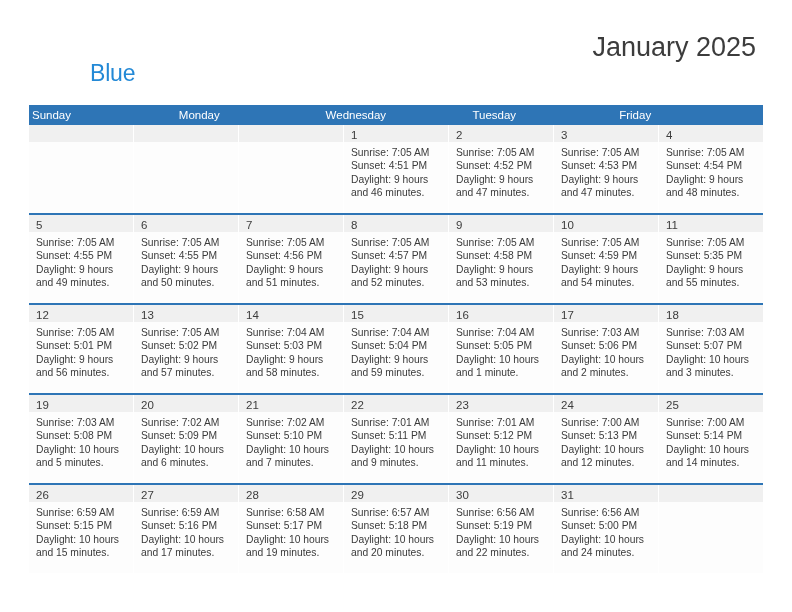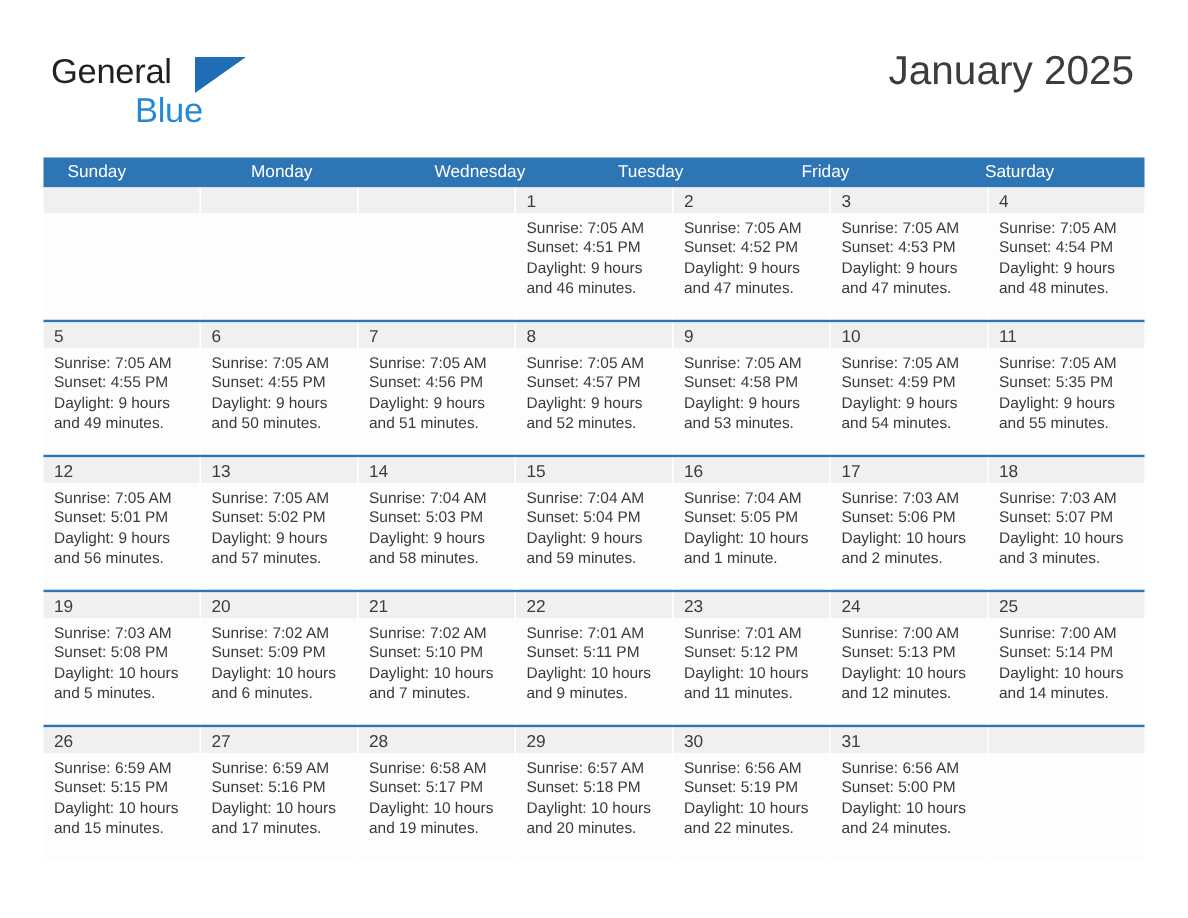--- a/index.html
+++ b/index.html
@@ -97,21 +97,21 @@
   }
   .dow-row {
     display: flex;
     background: #2e75b6;
   }
   .dow {
     flex: 1 1 0;
     box-sizing: border-box;
     height: 20px;
     line-height: 20px;
-    padding-left: 16px;
+    padding-left: 3px;
     font-size: 11.5px;
     color: #ffffff;
   }
 
   .week {
     display: flex;
     border-top: 2px solid #2e75b6;
   }
   .week:first-of-type {
     border-top: none;
@@ -151,41 +151,36 @@
   .cell.empty .daynum-strip { background: #f0f0f0; }
 </style>
 </head>
 <body>
 
 <div class="page">
 
   <div class="header">
 
     <div class="brand">
-      <span class="brand-row1">
-        <span class="brand-general">General</span>
-        <span class="brand-tri"></span>
-      </span>
       <span class="brand-blue">Blue</span>
     </div>
 
     <div class="title-block">
       <div class="cal-title">January 2025</div>
     </div>
 
   </div>
 
   <div class="calendar">
     <div class="dow-row" id="dow-row">
         <div class="dow">Sunday</div>
         <div class="dow">Monday</div>
         <div class="dow">Wednesday</div>
         <div class="dow">Tuesday</div>
         <div class="dow">Friday</div>
-        <div class="dow">Saturday</div>
       </div>
     <div id="weeks-container">
         <div class="week">
           <div class="cell empty">
             <div class="daynum-strip"><span class="daynum"></span></div>
             <div class="cell-body"></div>
           </div>
           <div class="cell empty">
             <div class="daynum-strip"><span class="daynum"></span></div>
             <div class="cell-body"></div>

